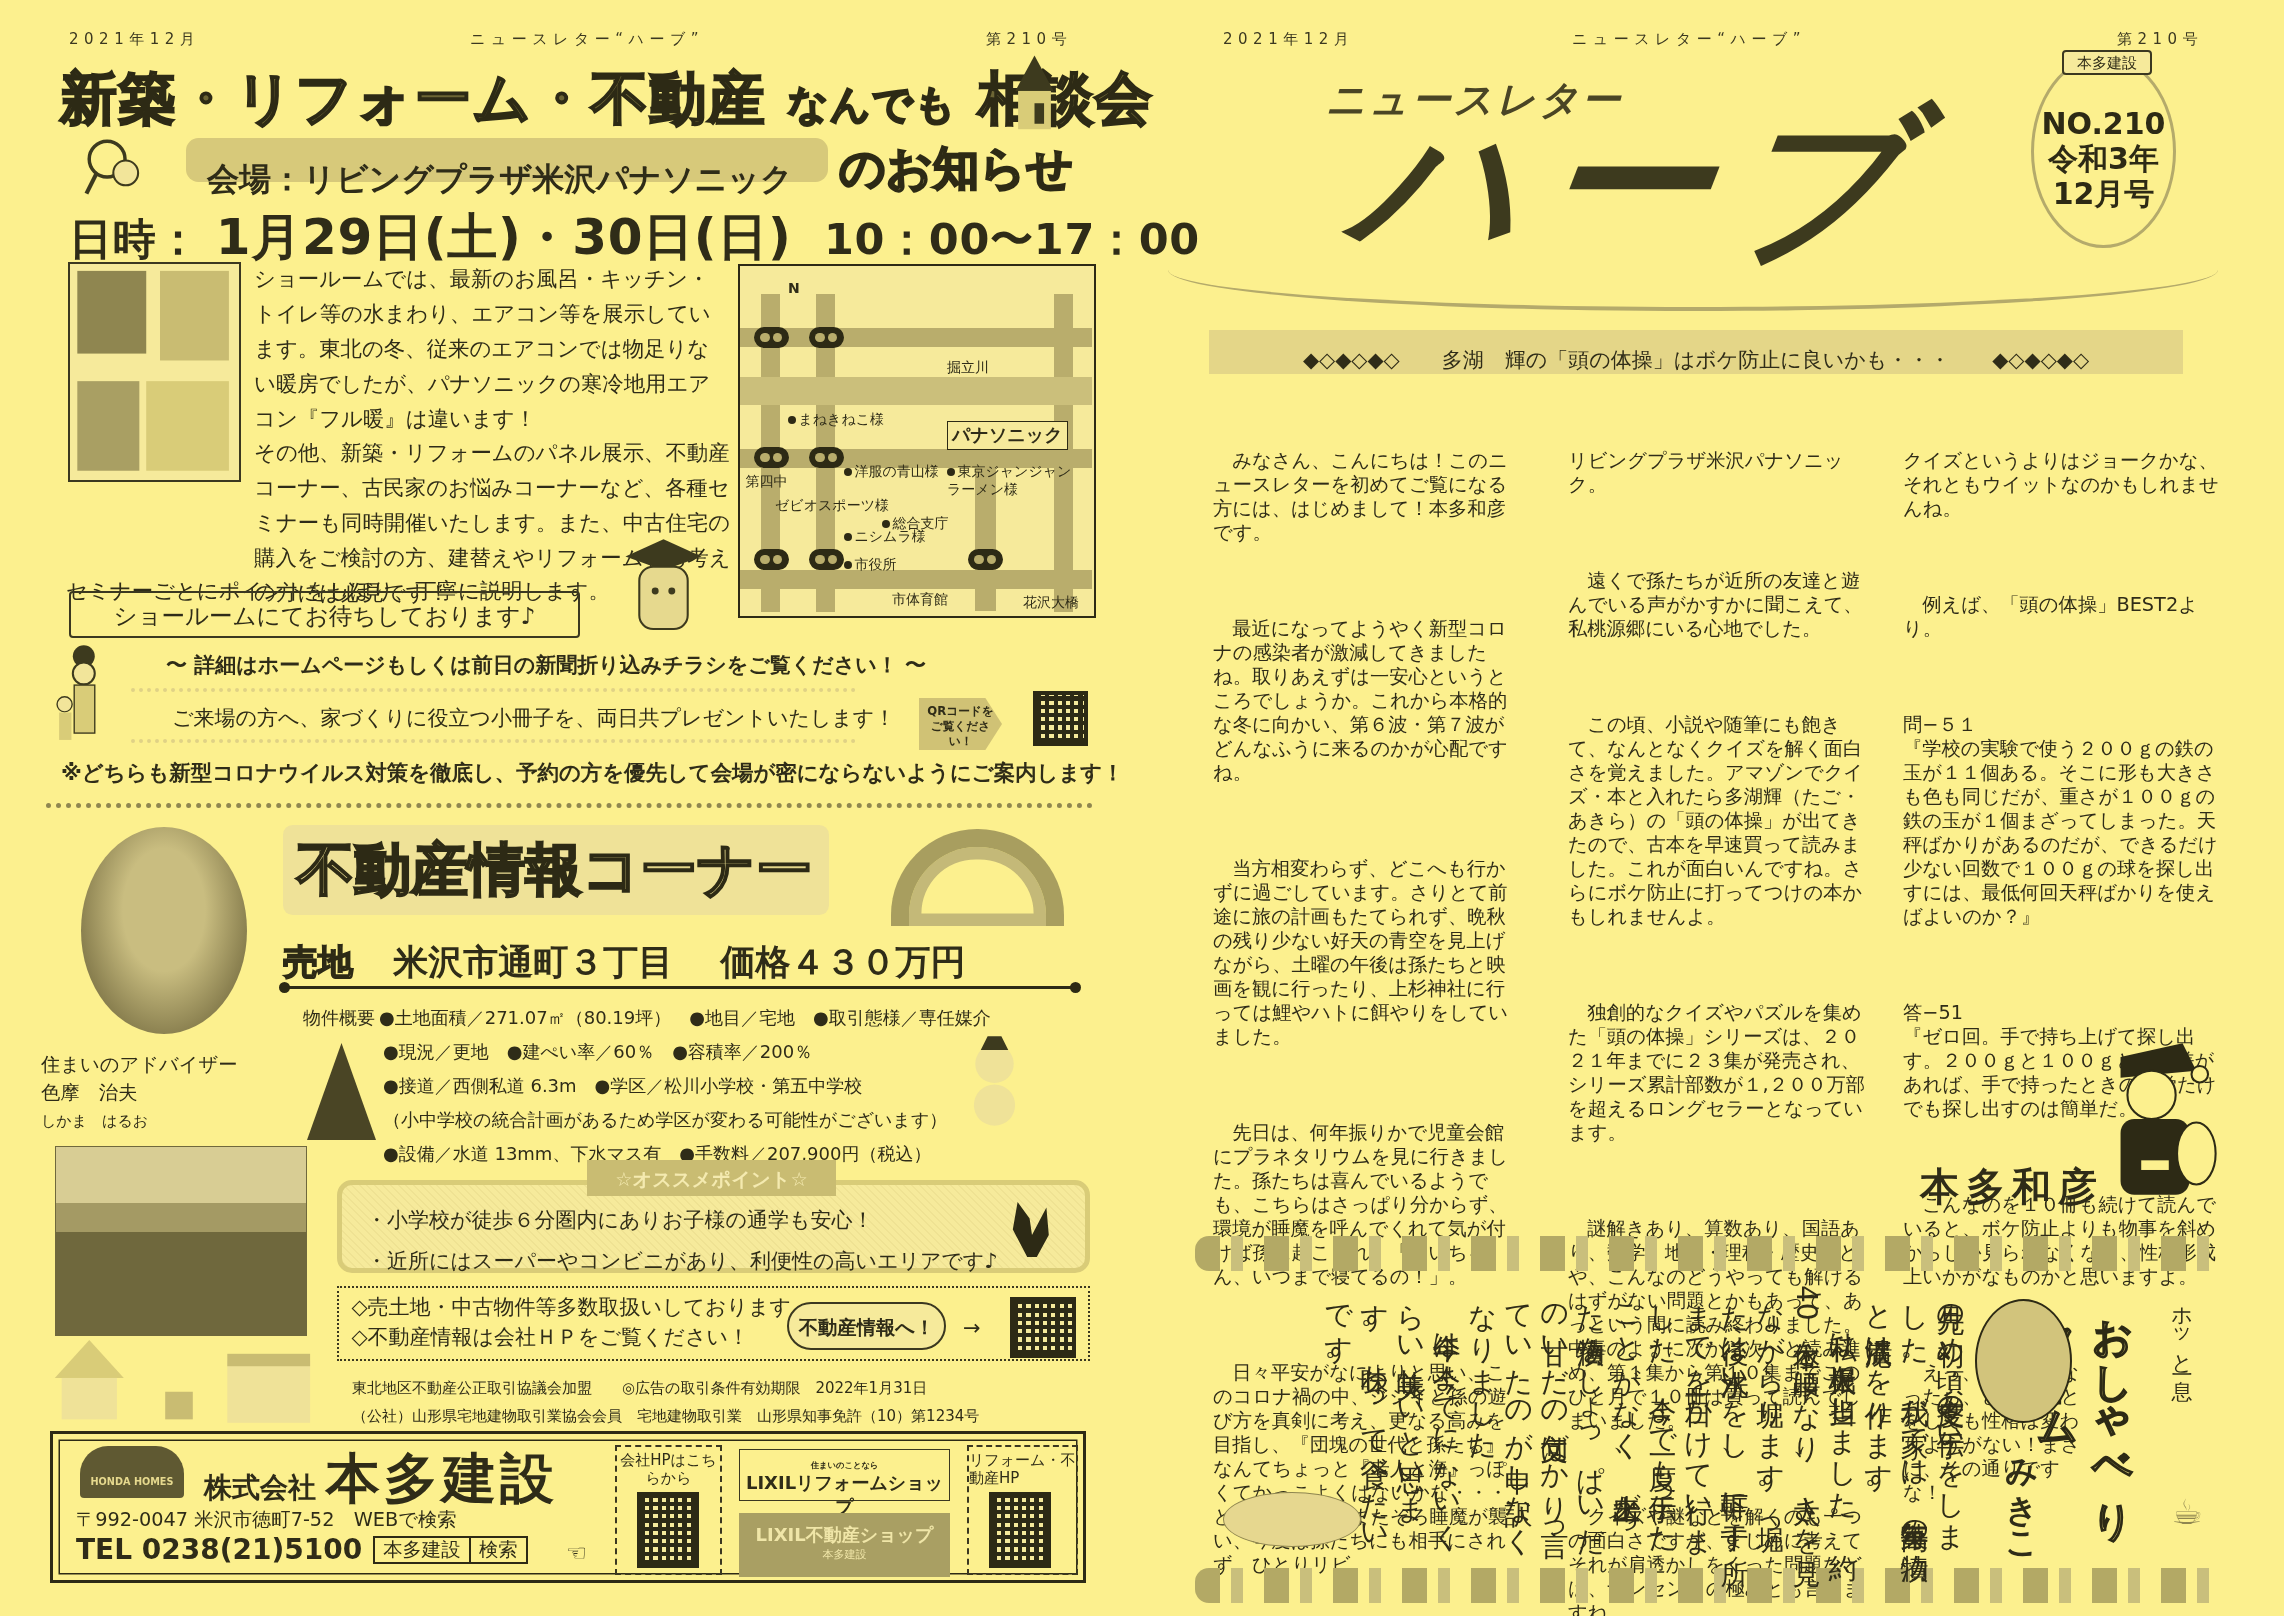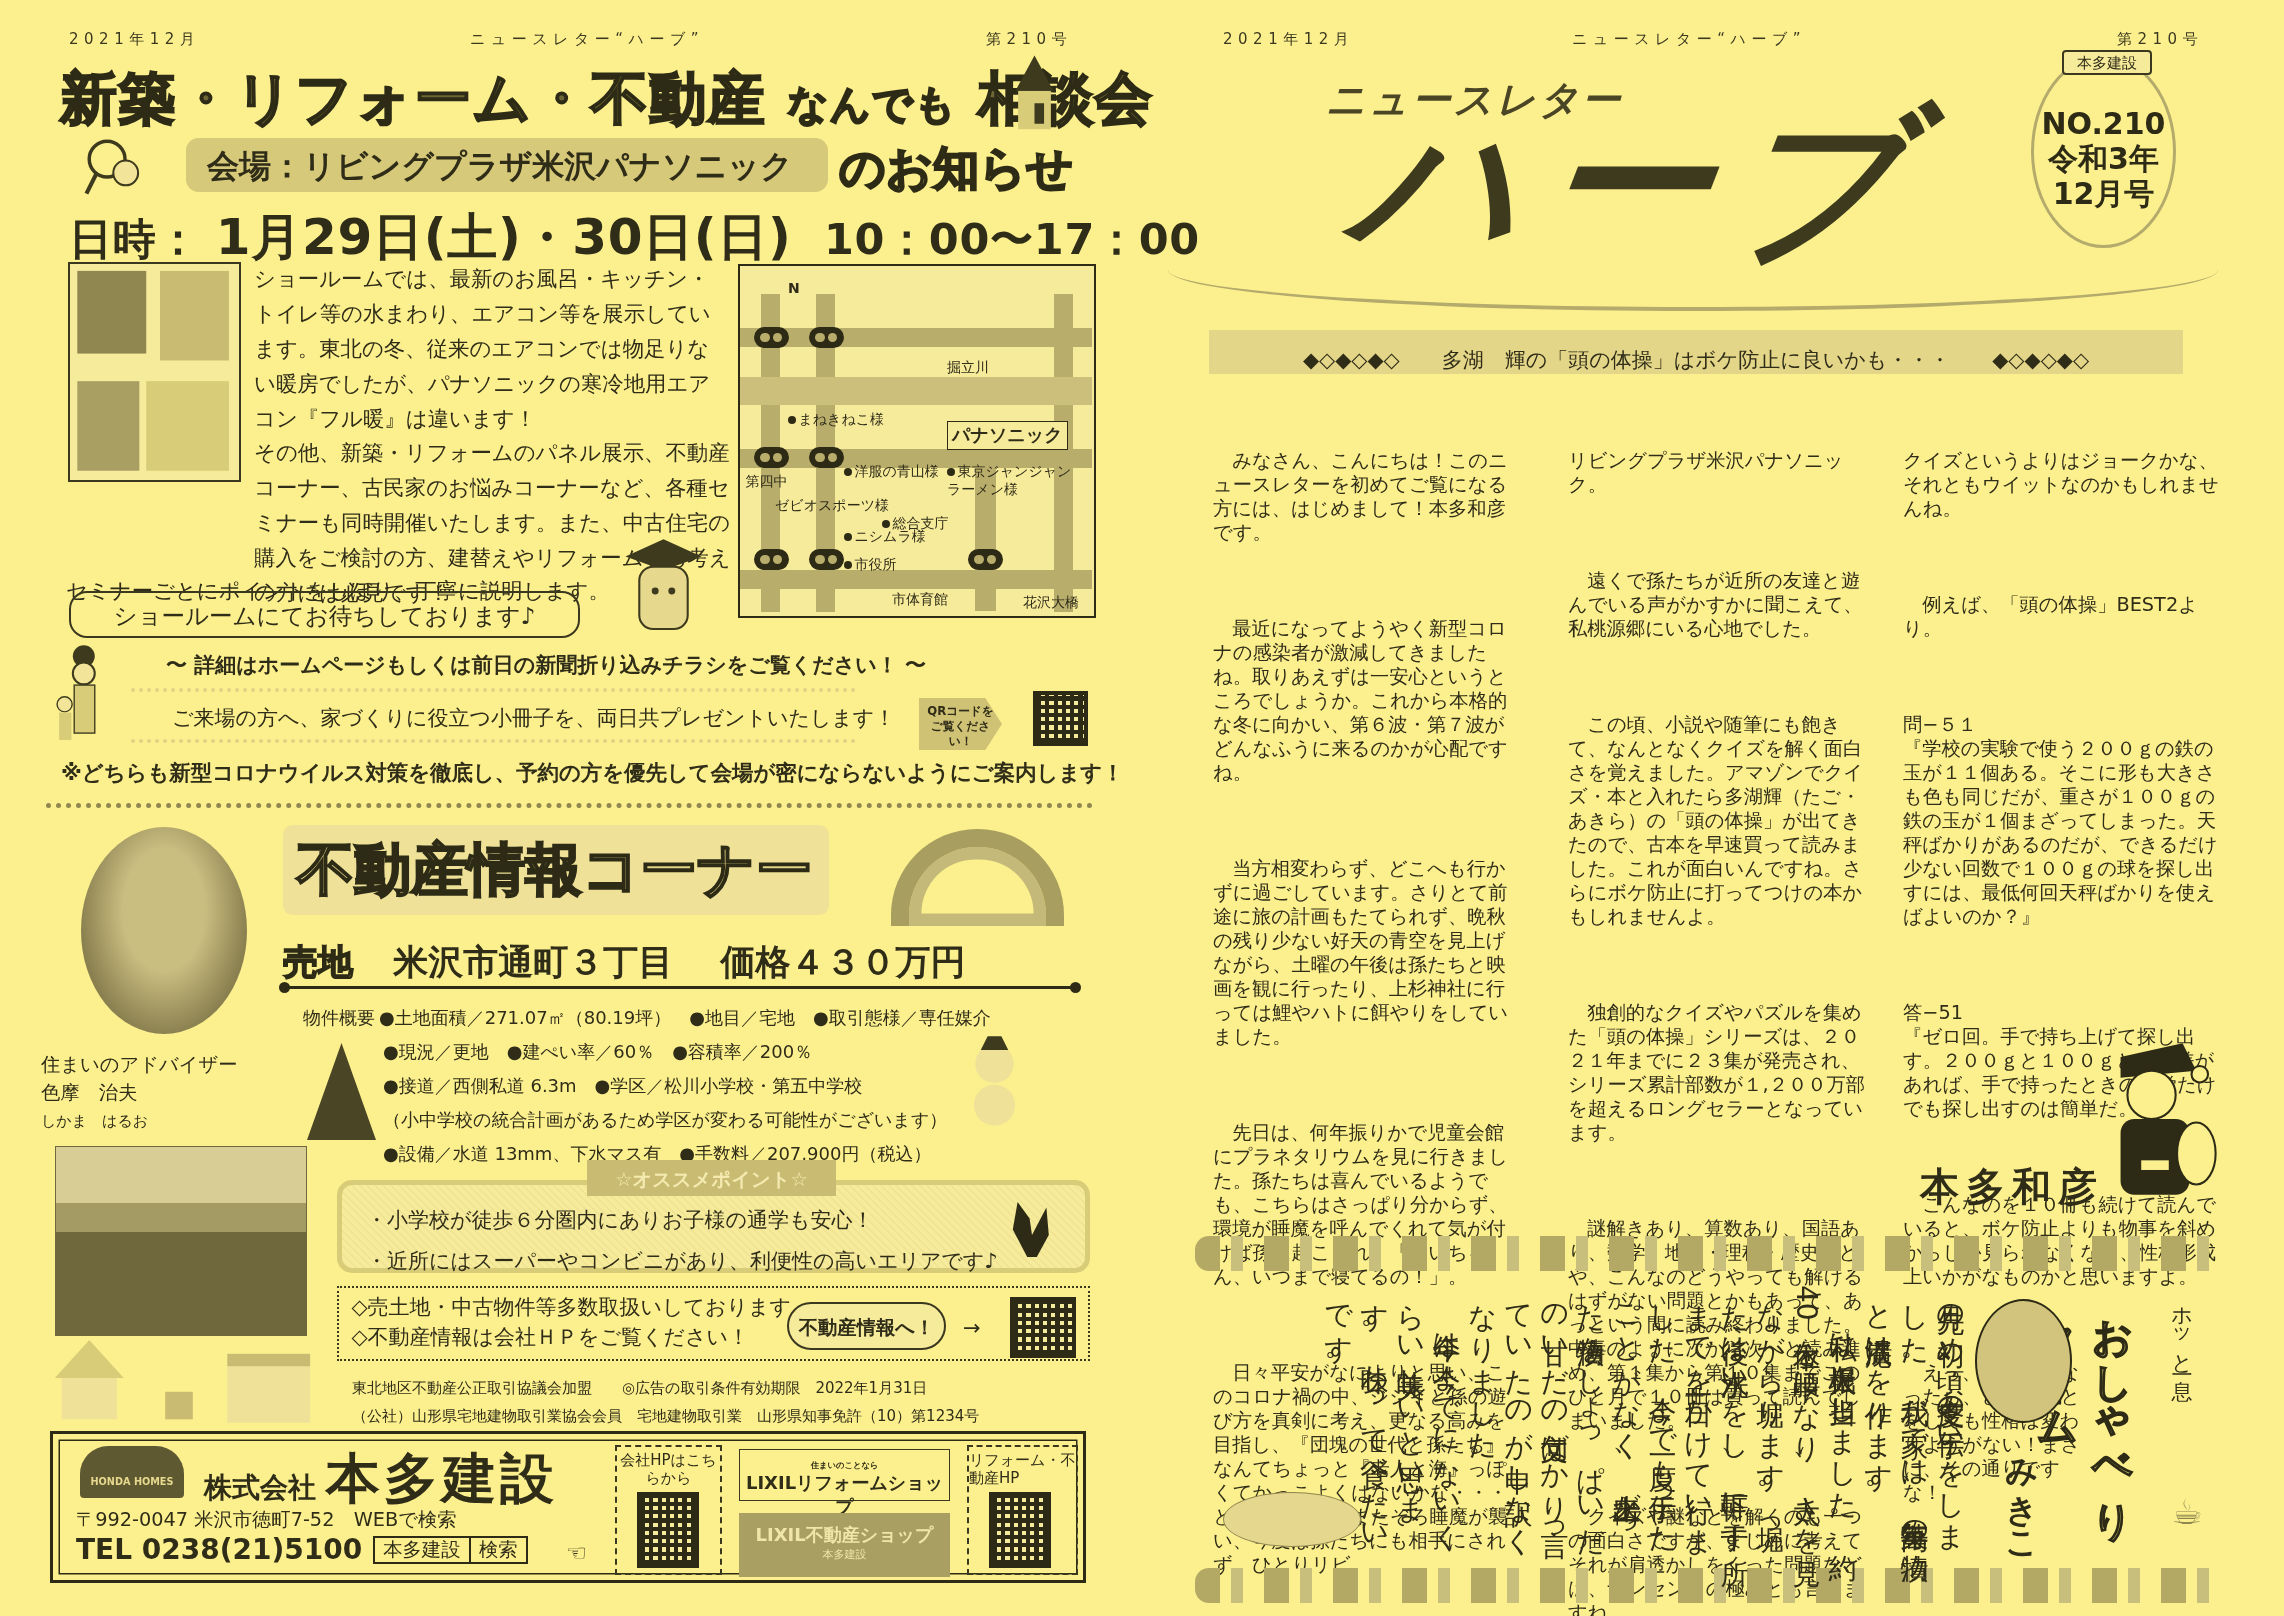--- a/index.html
+++ b/index.html
@@ -6,35 +6,35 @@
   html,body{width:2284px;height:1616px;overflow:hidden}
   body{background:#fcf08e;color:#2f2c18;font-family:"DejaVu Sans","Liberation Sans",sans-serif;position:relative}
   .page{position:absolute;top:0;height:1616px}
   #left{left:0;width:1140px}
   #right{left:1140px;width:1144px}
   .hdr{position:absolute;top:30px;font-size:15px;letter-spacing:5.5px;color:#3b3820}
   .abs{position:absolute}
   
   #main-title{left:60px;top:61px;font-size:57px;font-weight:bold;color:#6d6635;-webkit-text-stroke:2.1px #2d2a15;letter-spacing:1.4px;white-space:nowrap}
   #main-title .small{font-size:40px}
-  #venue{left:186px;top:138px;width:642px;height:54px;border-radius:12.4px;background:#d7c97a;font-size:32px;font-weight:bold;padding:7px 21px;white-space:nowrap}
+  #venue{left:186px;top:138px;width:642px;height:44px;border-radius:12.4px;background:#d7c97a;font-size:32px;font-weight:bold;padding:20px 21px;white-space:nowrap}
   #notice{left:839px;top:138px;font-size:46px;font-weight:bold;color:#e6d98e;-webkit-text-stroke:2.1px #2d2a15}
   #datetime{left:69px;top:204px;font-size:43px;font-weight:bold;white-space:nowrap;letter-spacing:0.7px}
   #datetime .big{font-size:50px}
   .pic-box{border:2.1px solid #3b3820;background:#f6ea9b}
   #showroom-pic{left:68px;top:262px;width:173px;height:220px}
   #showroom-text{left:254px;top:261px;width:477px;font-size:21.4px;line-height:35px}
   #map{left:738px;top:264px;width:358px;height:354px;border:2.8px solid #2d2a15;background:#f6ea9b}
   .road{position:absolute;background:#b9ad6c}
   .sig{position:absolute;width:35px;height:21px;border-radius:10.4px;background:#2d2a15;border:2.1px solid #2d2a15}
   .sig::before,.sig::after{content:"";position:absolute;top:3.5px;width:9.7px;height:9.7px;border-radius:4.8px;background:#b9ad6c}
   .sig::before{left:4.1px}.sig::after{left:16.6px}
   .mlabel{position:absolute;font-size:14px;white-space:nowrap}
   .mdot{display:inline-block;width:8.3px;height:8.3px;border-radius:4.1px;background:#2d2a15;margin-right:2.1px}
-  #wait-btn{left:69px;top:591px;width:511px;height:47px;border:2.8px double #3b3820;border-radius:18px;font-size:23.5px;padding:7px 0;text-align:center}
+  #wait-btn{left:69px;top:591px;width:511px;height:47px;border:2.8px double #3b3820;border-radius:4px;font-size:23.5px;padding:7px 0;text-align:center}
   #detail{left:166px;top:651px;font-size:21px;font-weight:bold;white-space:nowrap}
   #gift-band{left:131px;top:688px;width:725px;height:55px;border-top:4.1px dotted #e0d286;border-bottom:4.1px dotted #e0d286;font-size:21px;padding:12.4px 41px;white-space:nowrap}
   #qr-arrow{left:919px;top:698px;width:83px;height:52px;background:#d0c275;clip-path:polygon(0 0,80% 0,100% 50%,80% 100%,0 100%);font-size:11.7px;font-weight:bold;padding:5.5px 4.1px;line-height:15px;text-align:center}
   .qr{position:absolute;background:
       repeating-linear-gradient(0deg,#2d2a15 0 4.1px,transparent 4.1px 8.3px),
       repeating-linear-gradient(90deg,#2d2a15 0 4.1px,#f6ea9b 4.1px 8.3px);
       border:4.1px solid #2d2a15}
   #covid{left:61px;top:758px;font-size:21.4px;font-weight:bold;white-space:nowrap}
   #divider{left:46px;top:803px;width:1047px;height:5.5px;border-top:5.5px dotted #8f8650}
   #advisor-photo{left:81px;top:827px;width:166px;height:207px;border-radius:50%;background:radial-gradient(ellipse at 50% 40%,#c9bd80 0 35%,#8d8352 70%,#5d5630 100%)}

